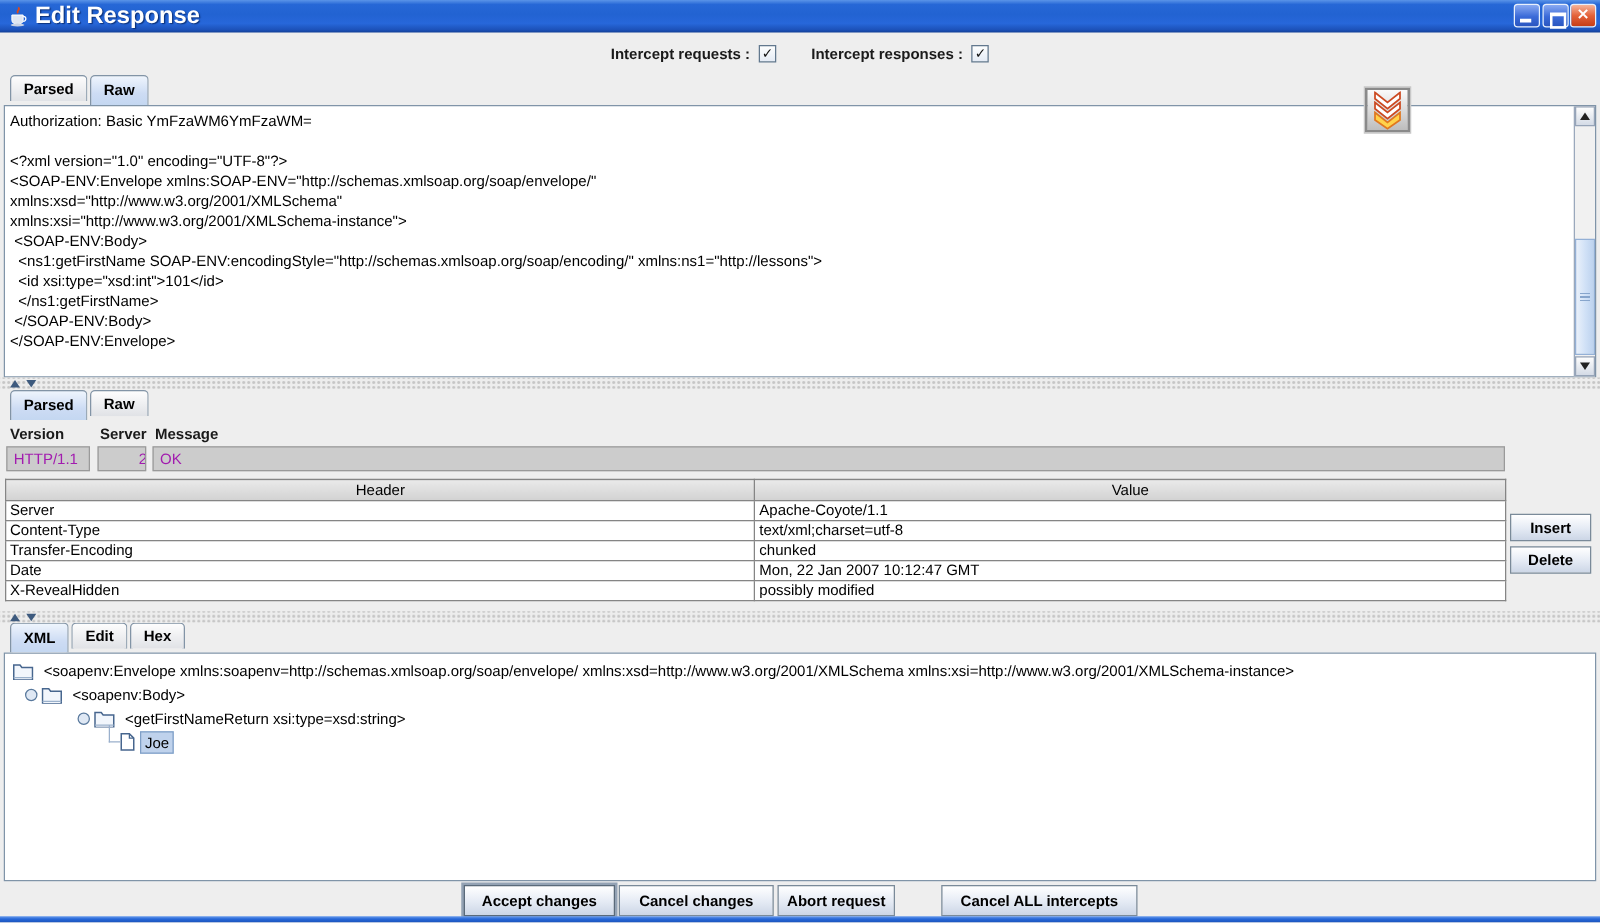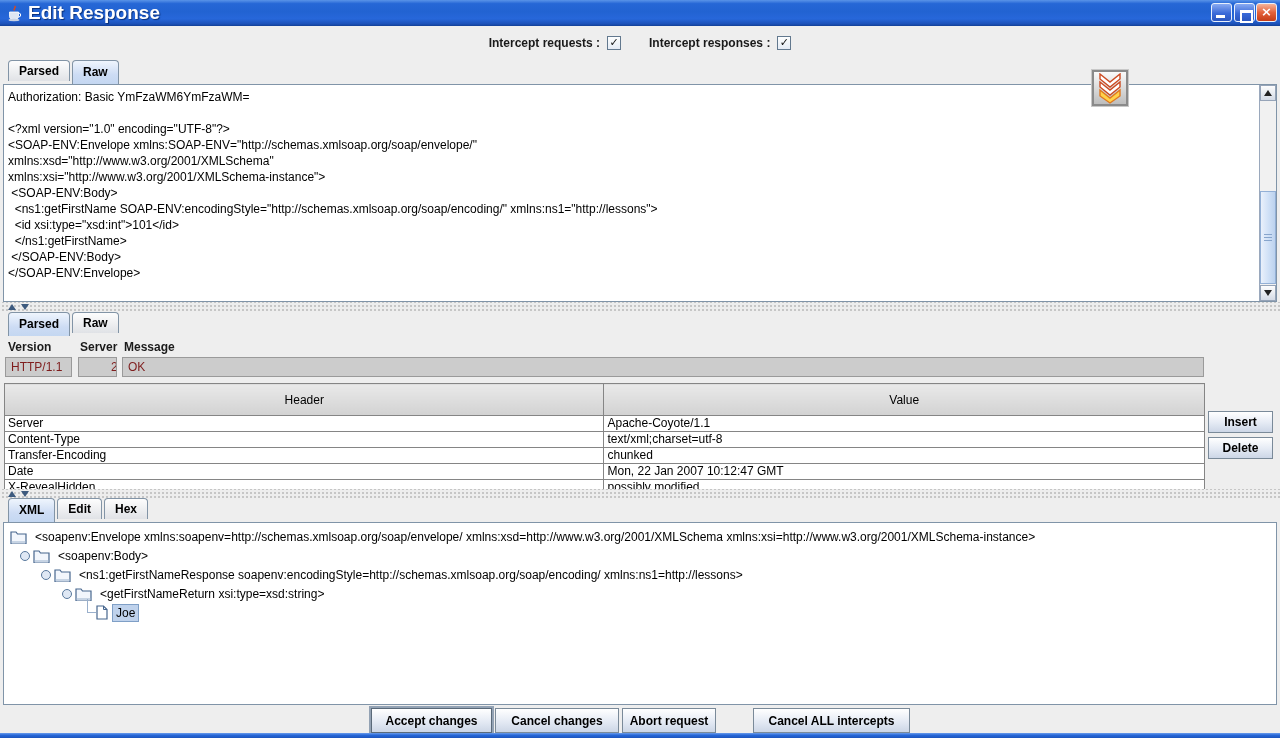--- a/index.html
+++ b/index.html
@@ -63,27 +63,27 @@
     background-image:radial-gradient(circle,#c6c6c6 1px,transparent 1.3px); background-size:4px 4px; background-position:1px 2px; }
   #div1 { top:302px; } #div2 { top:489px; }
   .dv-up { position:absolute; left:8px; top:2px; width:0; height:0; border-left:4px solid transparent; border-right:4px solid transparent; border-bottom:6px solid #3d5a7e; }
   .dv-dn { position:absolute; left:21px; top:2px; width:0; height:0; border-left:4px solid transparent; border-right:4px solid transparent; border-top:6px solid #3d5a7e; }
 
   
   #resp-tabs { top:312px; }
   .status-labels { position:absolute; top:340px; left:0; height:14px; }
   .status-labels span { position:absolute; font-weight:bold; color:#1a1a1a; }
   .lbl-version { left:8px; } .lbl-status { left:80px; } .lbl-message { left:124px; }
-  .field { position:absolute; top:357px; height:20px; background:#cccccc; border:1px solid #9a9a9a; color:#7f1d1d;
+  .field { position:absolute; top:357px; height:20px; background:#cccccc; border:1px solid #9a9a9a; color:#a21caf;
     padding:2px 5px; line-height:14px; overflow:hidden; }
   .f-version { left:5px; width:67px; } .f-status { left:78px; width:39px;padding-left:32px; } .f-message { left:122px; width:1082px; }
 
   
   .hdr-table { position:absolute; left:4px; top:383px; width:1201px; border-collapse:collapse; table-layout:fixed; }
-  .hdr-table th { height:32px; font-weight:normal; text-align:center; background:linear-gradient(180deg,#e9e9e9,#d2d2d2);
+  .hdr-table th { height:17px; font-weight:normal; text-align:center; background:linear-gradient(180deg,#e9e9e9,#d2d2d2);
     border:1px solid #858585; padding:0; }
   .hdr-table td { height:16px; background:#fff; border:1px solid #858585; padding:0 3px; line-height:15px;
     white-space:nowrap; overflow:hidden; }
   .metal-btn { background:linear-gradient(180deg,#ffffff 0%,#e4eaf4 55%,#ccd6e6 100%); border:1px solid #7a8a99;
     font-weight:bold; font-size:12px; text-align:center; font-family:"Liberation Sans",sans-serif; }
   #btn-insert { position:absolute; left:1208px; top:411px; width:65px; height:22px; }
   #btn-delete { position:absolute; left:1208px; top:437px; width:65px; height:22px; }
 
   
   #content-tabs { top:498px; }
@@ -257,30 +257,20 @@
   <div class="tree-row" style="padding-left:13px;">
     <span class="tree-handle"></span>
     <span class="tree-icon">
       <svg width="17" height="14" viewBox="0 0 17 14">
           <path d="M1 3.5 h5 l1.5 2 H16 v10 H1 z" transform="translate(0,-1.5)" fill="#f2f6fc" stroke="#47668e" stroke-width="1.2"></path>
           <path d="M1 12 h15" stroke="#9cb2cc" stroke-width="1"></path>
         </svg>
     </span>
     <span class="tree-label">&lt;soapenv:Body&gt;</span>
   </div>
-  <div class="tree-row" style="padding-left:34px;">
-    <span class="tree-handle"></span>
-    <span class="tree-icon">
-      <svg width="17" height="14" viewBox="0 0 17 14">
-          <path d="M1 3.5 h5 l1.5 2 H16 v10 H1 z" transform="translate(0,-1.5)" fill="#f2f6fc" stroke="#47668e" stroke-width="1.2"></path>
-          <path d="M1 12 h15" stroke="#9cb2cc" stroke-width="1"></path>
-        </svg>
-    </span>
-    <span class="tree-label">&lt;ns1:getFirstNameResponse soapenv:encodingStyle=http://schemas.xmlsoap.org/soap/encoding/ xmlns:ns1=http://lessons&gt;</span>
-  </div>
   <div class="tree-row" style="padding-left:55px;">
     <span class="tree-handle"></span>
     <span class="tree-icon">
       <svg width="17" height="14" viewBox="0 0 17 14">
           <path d="M1 3.5 h5 l1.5 2 H16 v10 H1 z" transform="translate(0,-1.5)" fill="#f2f6fc" stroke="#47668e" stroke-width="1.2"></path>
           <path d="M1 12 h15" stroke="#9cb2cc" stroke-width="1"></path>
         </svg>
     </span>
     <span class="tree-label">&lt;getFirstNameReturn xsi:type=xsd:string&gt;</span>
   </div>

